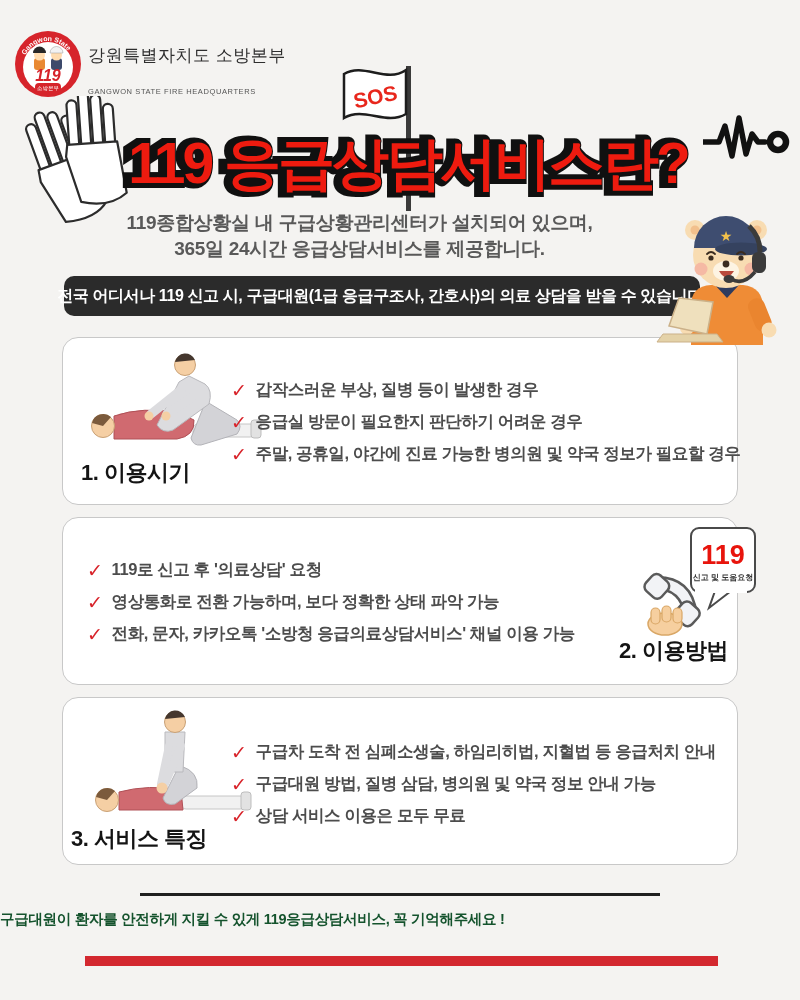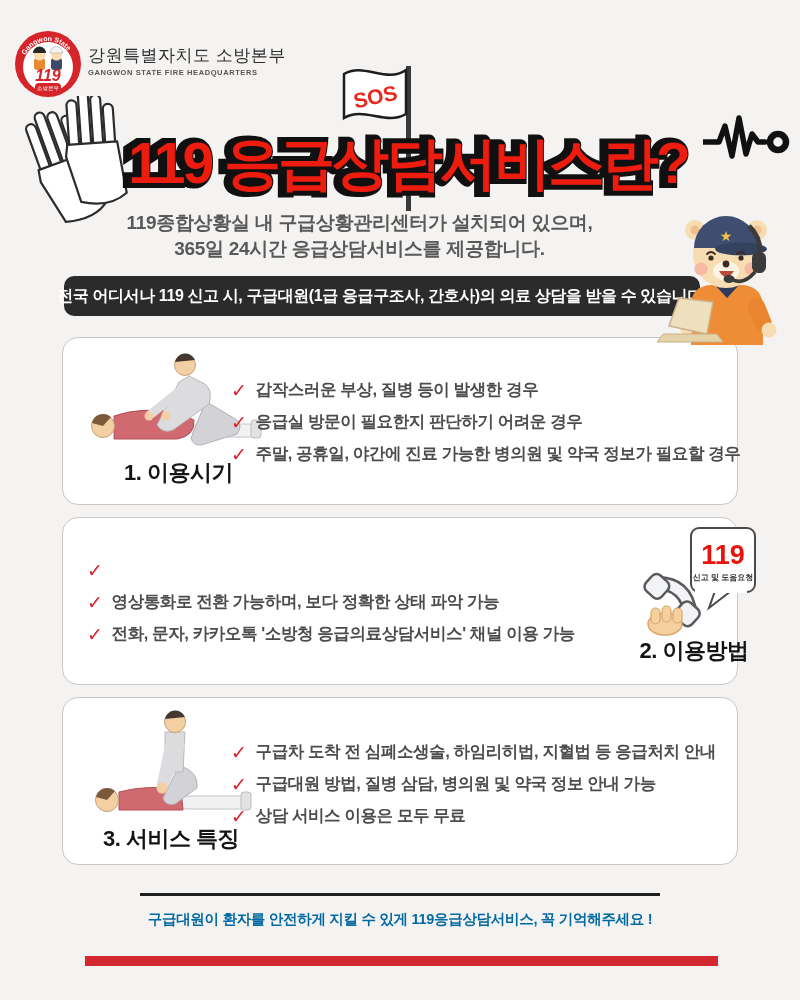--- a/index.html
+++ b/index.html
@@ -5,21 +5,21 @@
   html,body{margin:0;padding:0;}
   body{
     width:800px;height:1000px;position:relative;overflow:hidden;
     background:#f4f3f1;
     font-family:"Liberation Sans","DejaVu Sans",sans-serif;
   }
   .abs{position:absolute;}
 
   
   .org-ko{font-size:17px;font-weight:400;color:#2e2e2e;letter-spacing:0.5px;}
-  .org-en{font-size:7.5px;font-weight:700;color:#555;letter-spacing:0.6px;margin-top:1px;}
+  .org-en{font-size:7.5px;font-weight:400;color:#555;letter-spacing:0.6px;margin-top:20px;}
 
   
   .title-wrap{left:0;top:118px;width:800px;text-align:center;z-index:4;height:90px;padding-left:8px;}
   .title-layer{
     font-size:57px;font-weight:900;letter-spacing:-3px;white-space:nowrap;
     line-height:90px;
   }
   .title-back{position:absolute;left:0;top:0;width:100%;color:#101010;
     -webkit-text-stroke:10px #101010;}
   .title-front{position:relative;color:#ee1b0f;}
@@ -36,26 +36,26 @@
   
   .card{
     left:62px;width:676px;height:168px;background:#ffffff;
     border:1.5px solid #c8c8c8;border-radius:16px;box-sizing:border-box;z-index:2;
   }
   .card1{top:337px;} .card2{top:517px;} .card3{top:697px;}
   .checklist{list-style:none;margin:0;padding:0;}
   .checklist li{display:flex;align-items:center;gap:9px;height:32px;
     font-size:16.5px;font-weight:600;color:#4c4c4c;letter-spacing:-0.4px;white-space:nowrap;}
   .check{color:#d8232a;font-weight:900;font-size:19px;line-height:1;}
-  .sec-label{font-size:22px;font-weight:800;color:#141414;letter-spacing:-0.5px;text-align:center;}
+  .sec-label{font-size:22px;font-weight:800;color:#141414;letter-spacing:-0.5px;text-align:left;}
 
   
   .footer-line{left:140px;top:893px;width:520px;height:3px;background:#1f1f1f;}
-  .footer-msg{left:0;top:910px;width:800px;text-align:center;font-size:14.5px;
-    font-weight:600;color:#0369a1;letter-spacing:-0.3px;}
+  .footer-msg{left:0;top:910px;width:800px;font-size:14.5px;
+    font-weight:600;color:#14532d;letter-spacing:-0.3px;}
   .footer-bar{left:85px;top:956px;width:633px;height:10px;background:#d3282f;}
 </style>
 </head>
 <body>
 
 <div class="abs" style="left:0;top:0;width:800px;height:1000px;">
 
   <svg class="abs" style="left:14px;top:30px;z-index:3;" width="68" height="68" viewBox="0 0 68 68">
     <circle cx="34" cy="34" r="33" fill="#d6242b"></circle>
     <circle cx="34" cy="37" r="25" fill="#ffffff"></circle>
@@ -201,20 +201,21 @@
         <span class="check">✓</span>
         <span>주말, 공휴일, 야간에 진료 가능한 병의원 및 약국 정보가 필요할 경우</span>
       </li>
     </ul>
   </div>
 
   <div class="abs card card2">
     <ul class="checklist abs" style="left:24px;top:36px;">
       <li>
         <span class="check">✓</span>
+        <span>119로 신고 후 '의료상담' 요청</span>
       </li>
       <li>
         <span class="check">✓</span>
         <span>영상통화로 전환 가능하며, 보다 정확한 상태 파악 가능</span>
       </li>
       <li>
         <span class="check">✓</span>
         <span>전화, 문자, 카카오톡 '소방청 응급의료상담서비스' 채널 이용 가능</span>
       </li>
     </ul>

